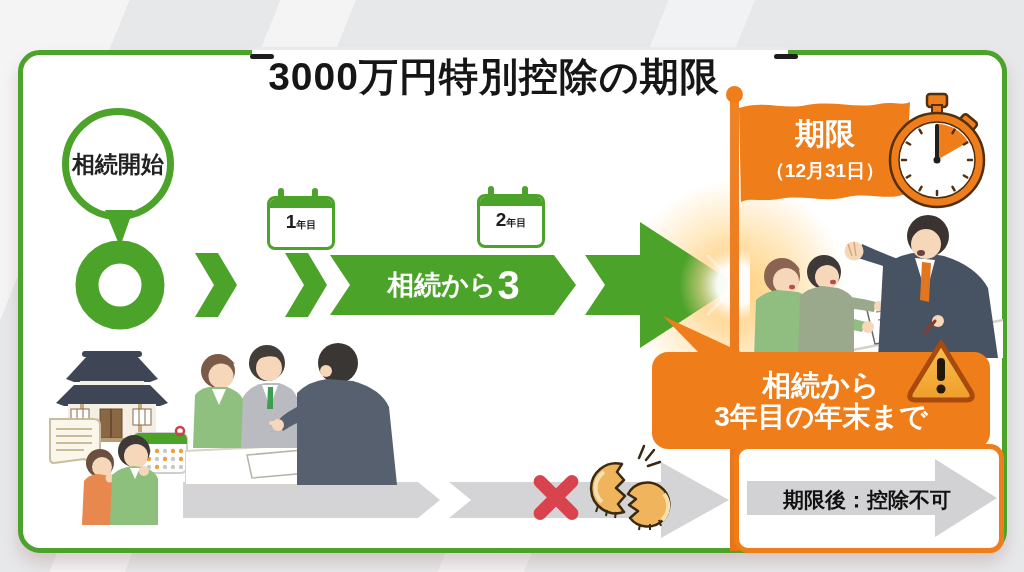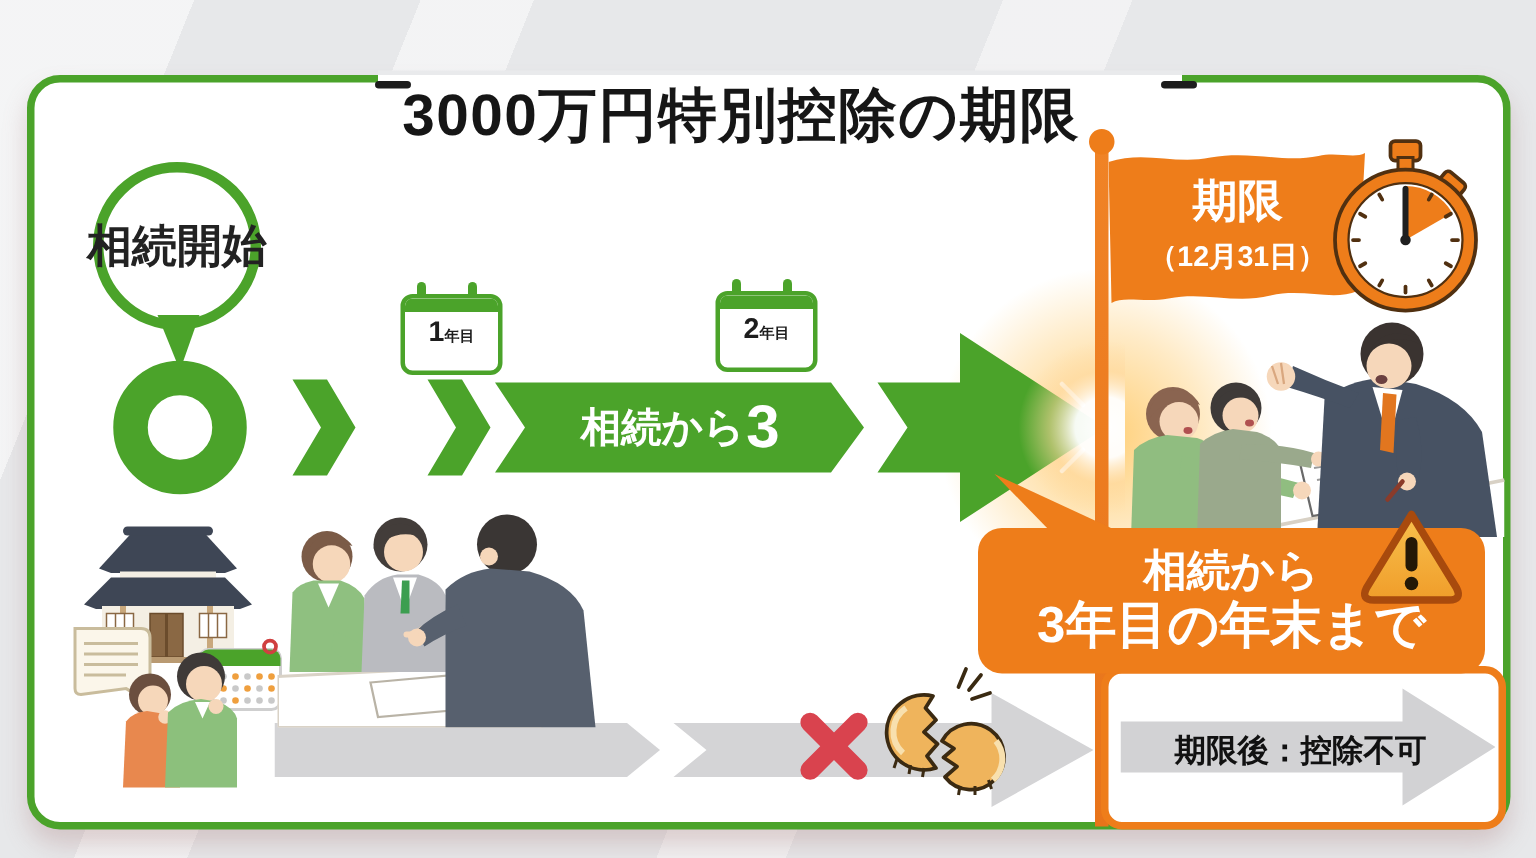--- a/index.html
+++ b/index.html
@@ -14,40 +14,40 @@
     border-radius:22px;box-shadow:0 10px 16px rgba(160,110,110,.28);z-index:1;}
   .title-mask{left:252px;top:47px;width:536px;height:11px;z-index:4;
     background:linear-gradient(to bottom,#e9eaec 0 3px,#ffffff 3px);}
   .title{left:0;top:24px;width:988px;text-align:center;z-index:6;color:#161616;
     font-size:39px;font-weight:900;letter-spacing:1px;}
   .dash{width:24px;height:5px;border-radius:3px;background:#1d1d1d;top:54px;z-index:6;}
   .halo{left:625px;top:178px;width:224px;height:224px;z-index:2;border-radius:50%;
     background:radial-gradient(circle, rgba(255,202,105,.9) 0%, rgba(255,214,140,.5) 42%, rgba(255,220,150,0) 70%);}
   .bubble{left:62px;top:108px;width:98px;height:98px;border:7px solid #4ba32a;border-radius:50%;
     background:#fff;display:flex;align-items:center;justify-content:center;z-index:5;}
-  .bubble span{font-size:30px;font-weight:900;color:#222;white-space:nowrap;}
+  .bubble span{font-size:23px;font-weight:900;color:#222;white-space:nowrap;}
   .cal{z-index:5;width:62px;}
   .cal .ring{position:absolute;top:0;width:6px;height:15px;background:#4ba32a;border-radius:3px;}
   .cal .body{position:absolute;top:8px;left:0;width:62px;height:48px;background:#fff;border:3px solid #4ba32a;border-radius:8px;overflow:hidden;}
   .cal .head{height:9px;background:#4ba32a;}
   .cal .lbl{display:flex;justify-content:center;align-items:baseline;margin-top:3px;color:#1d1d1d;font-weight:900;}
   .cal .num{font-size:19px;}
   .cal .suf{font-size:10px;}
   .arrow-label{left:330px;top:257px;width:248px;height:56px;z-index:4;display:flex;align-items:center;
     justify-content:center;color:#fff;font-weight:900;white-space:nowrap;}
   .arrow-label .pre,.arrow-label .post{font-size:27px;}
   .arrow-label .num{font-size:40px;margin:0 1px;}
   .pole{left:730px;top:96px;width:9px;height:455px;background:linear-gradient(#f08326,#e8741a);z-index:4;}
   .pole-ball{left:726px;top:86px;width:17px;height:17px;border-radius:50%;background:#ee7d1a;z-index:4;}
   .flag-text1{left:739px;top:114px;width:172px;text-align:center;color:#fff;font-weight:900;font-size:30px;z-index:6;}
   .flag-text2{left:739px;top:158px;width:172px;text-align:center;color:#fff;font-weight:900;font-size:19px;z-index:6;white-space:nowrap;}
   .deadline-box{left:652px;top:352px;width:338px;height:97px;background:#ee7d1a;border-radius:16px;z-index:5;
     display:flex;flex-direction:column;align-items:center;justify-content:center;color:#fff;font-weight:900;line-height:1.12;}
   .deadline-box .l1{font-size:29px;}
-  .deadline-box .l2{font-size:34px;white-space:nowrap;}
+  .deadline-box .l2{font-size:28px;white-space:nowrap;}
   .after-box{left:734px;top:444px;width:260px;height:99px;background:#fff;border:5px solid #ee7d1a;border-radius:14px;z-index:4;}
   .after-text{left:747px;top:486px;width:192px;text-align:center;font-size:21px;font-weight:900;color:#111;z-index:6;white-space:nowrap;padding-left:24px;}
   .xmark{left:527px;top:469px;width:58px;height:58px;z-index:6;}
   .xmark i{position:absolute;left:0;top:22px;width:58px;height:13px;background:#d9434e;border-radius:7px;}
   .xmark i.a{transform:rotate(45deg);} .xmark i.b{transform:rotate(-45deg);}
   svg{display:block;}
 </style>
 </head>
 <body>
 

